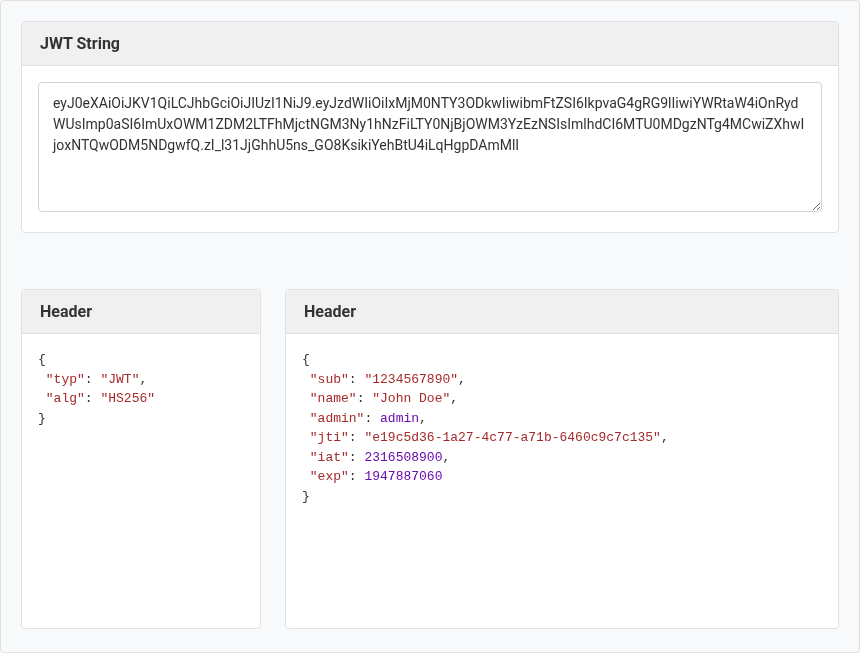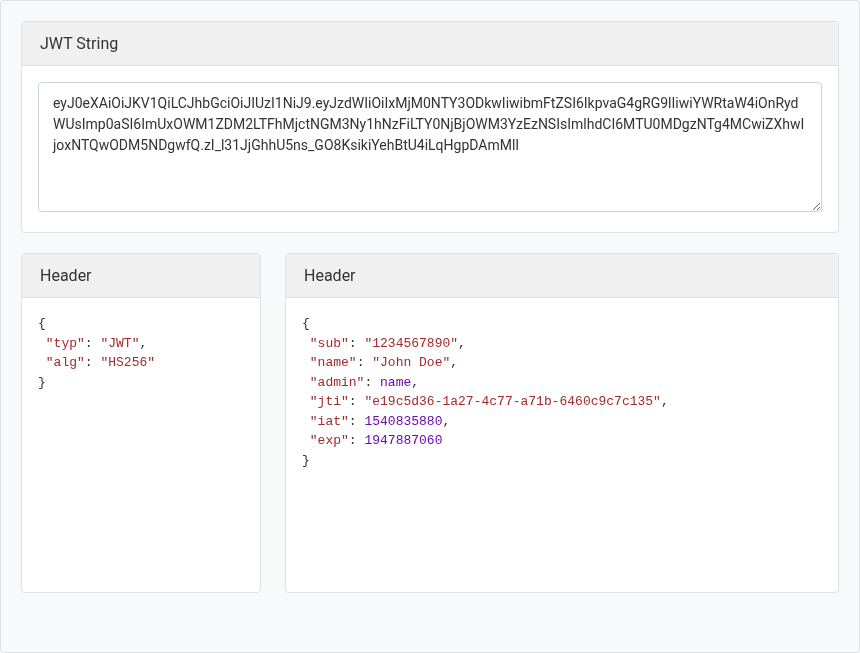--- a/index.html
+++ b/index.html
@@ -27,21 +27,21 @@
       background: #fff;
       border: 1px solid #dee2e6;
       border-radius: 4px;
       margin-bottom: 20px;
     }
     .panel-header {
       background: #f0f0f0;
       border-bottom: 1px solid #dee2e6;
       padding: 12px 18px;
       font-size: 16px;
-      font-weight: 400;
+      font-weight: 700;
       color: #333;
       border-radius: 4px 4px 0 0;
     }
     .panel-body {
       padding: 16px;
     }
     .jwt-textarea {
       width: 100%;
       min-height: 130px;
       border: 1px solid #ced4da;
@@ -59,20 +59,21 @@
       gap: 24px;
     }
     .col-header {
       flex: 0 0 240px;
     }
     .col-payload {
       flex: 1;
     }
     .panel-tall {
       height: 340px;
+      margin-top: 36px;
     }
     .panel-tall .panel-body {
       height: calc(100% - 46px);
       overflow: auto;
     }
     pre.json {
       font-family: "Menlo", "Monaco", "Consolas", "Courier New", monospace;
       font-size: 13px;
       line-height: 1.5;
       color: #333;
@@ -109,23 +110,23 @@
         </div>
       </div>
     </div>
     <div class="col-payload">
       <div class="panel panel-tall">
         <div class="panel-header">Header</div>
         <div class="panel-body">
           <pre class="json"><span class="b">{</span>
  <span class="key">"sub"</span><span class="punc">:</span> <span class="str">"1234567890"</span><span class="punc">,</span>
  <span class="key">"name"</span><span class="punc">:</span> <span class="str">"John Doe"</span><span class="punc">,</span>
- <span class="key">"admin"</span><span class="punc">:</span> <span class="bool">name</span><span class="punc">,</span>
+ <span class="key">"admin"</span><span class="punc">:</span> <span class="bool">admin</span><span class="punc">,</span>
  <span class="key">"jti"</span><span class="punc">:</span> <span class="str">"e19c5d36-1a27-4c77-a71b-6460c9c7c135"</span><span class="punc">,</span>
- <span class="key">"iat"</span><span class="punc">:</span> <span class="num">1540835880</span><span class="punc">,</span>
+ <span class="key">"iat"</span><span class="punc">:</span> <span class="num">2316508900</span><span class="punc">,</span>
  <span class="key">"exp"</span><span class="punc">:</span> <span class="num">1947887060</span>
 <span class="b">}</span></pre>
         </div>
       </div>
     </div>
   </div>
 
 </div>
 
 </body></html>

